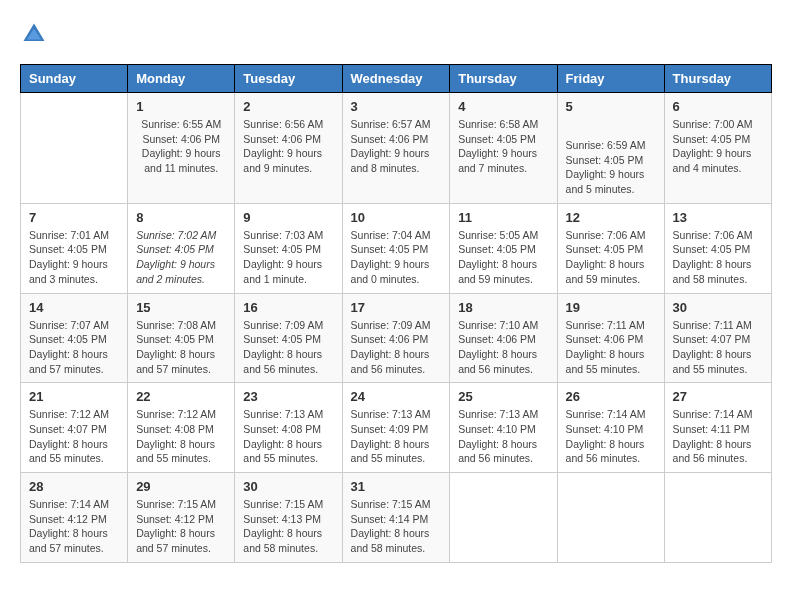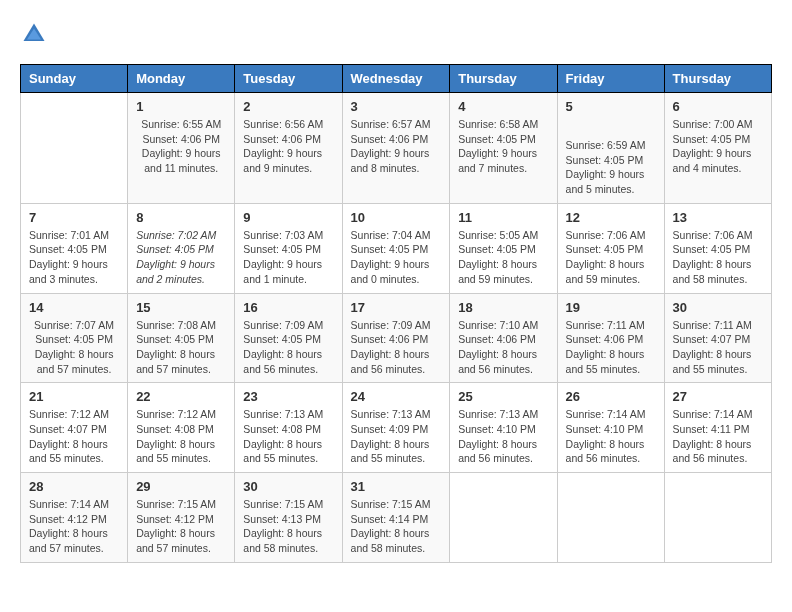--- a/index.html
+++ b/index.html
@@ -216,21 +216,21 @@
           <div class="day-number">13</div>
           <div class="day-detail" style="white-space: pre-line;">Sunrise: 7:06 AM
 Sunset: 4:05 PM
 Daylight: 8 hours
 and 58 minutes.</div>
         </td>
       </tr>
       <tr>
         <td>
           <div class="day-number">14</div>
-          <div class="day-detail" style="white-space: pre-line; text-align: center;">Sunrise: 7:07 AM
+          <div class="day-detail" style="white-space: pre-line;">Sunrise: 7:07 AM
 Sunset: 4:05 PM
 Daylight: 8 hours
 and 57 minutes.</div>
         </td>
         <td>
           <div class="day-number">15</div>
           <div class="day-detail" style="white-space: pre-line;">Sunrise: 7:08 AM
 Sunset: 4:05 PM
 Daylight: 8 hours
 and 57 minutes.</div>

